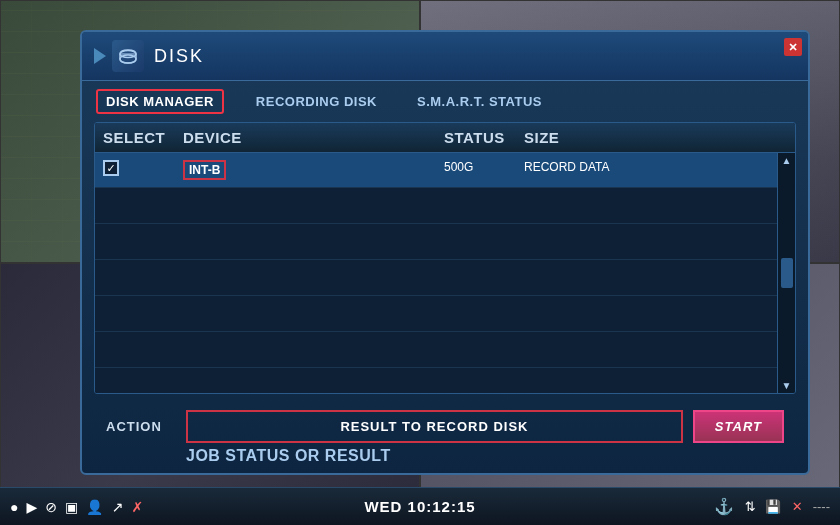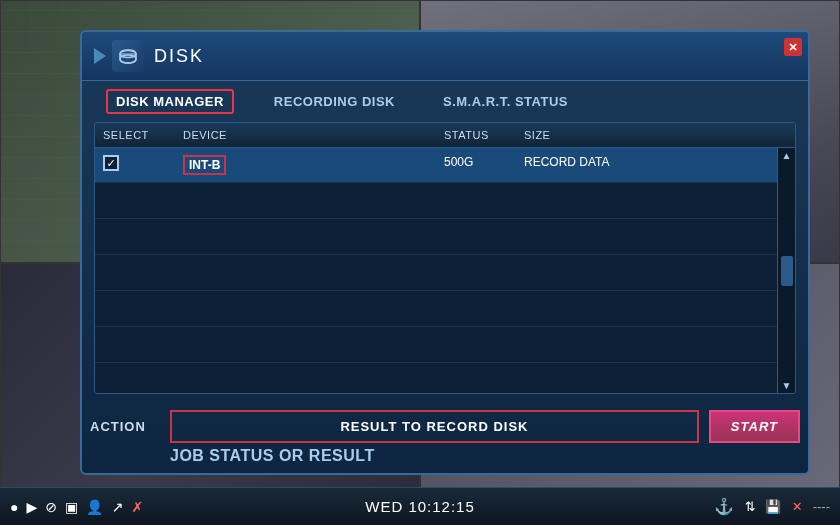--- a/index.html
+++ b/index.html
@@ -70,21 +70,21 @@
       color: #ffffff;
       font-size: 14px;
       cursor: pointer;
     }
     .taskbar-time {
       position: absolute;
       left: 50%;
       transform: translateX(-50%);
       color: #ffffff;
       font-size: 15px;
-      font-weight: normal;
+      font-weight: bold;
       letter-spacing: 1px;
       text-align: right;
     }
     .taskbar-right {
       position: absolute;
       right: 10px;
       display: flex;
       align-items: center;
       gap: 10px;
       color: #ffffff;
@@ -146,22 +146,22 @@
       cursor: pointer;
       color: #fff;
       font-size: 11px;
       font-weight: bold;
     }
 
     
     .tabs-row {
       display: flex;
       align-items: center;
-      padding: 8px 24px 0;
-      gap: 32px;
+      padding: 8px 14px 0;
+      gap: 24px;
     }
     .tab {
       color: #aaccee;
       font-size: 13px;
       font-weight: bold;
       padding: 4px 8px;
       cursor: pointer;
       letter-spacing: 0.5px;
     }
     .tab.active {
@@ -183,22 +183,22 @@
       overflow: hidden;
     }
     .table-header {
       display: grid;
       grid-template-columns: 80px 1fr 80px 1fr 18px;
       background: linear-gradient(180deg, #1a3a5a 0%, #102535 100%);
       border-bottom: 1px solid #2a5a8a;
     }
     .th {
       color: #ccddee;
-      font-size: 11px;
-      font-weight: normal;
+      font-size: 15px;
+      font-weight: bold;
       padding: 6px 8px;
       letter-spacing: 0.5px;
     }
     .table-body {
       flex: 1;
       overflow-y: auto;
       position: relative;
     }
     .table-row-item {
       display: grid;
@@ -265,21 +265,21 @@
 
     
     .empty-row {
       height: 36px;
       border-bottom: 1px solid #1a3550;
       background: #0d2035;
     }
 
     
     .action-row {
-      padding: 8px 8px;
+      padding: 8px 24px;
       display: flex;
       flex-direction: column;
       gap: 4px;
     }
     .action-line {
       display: flex;
       align-items: center;
       gap: 10px;
     }
     .action-label {

